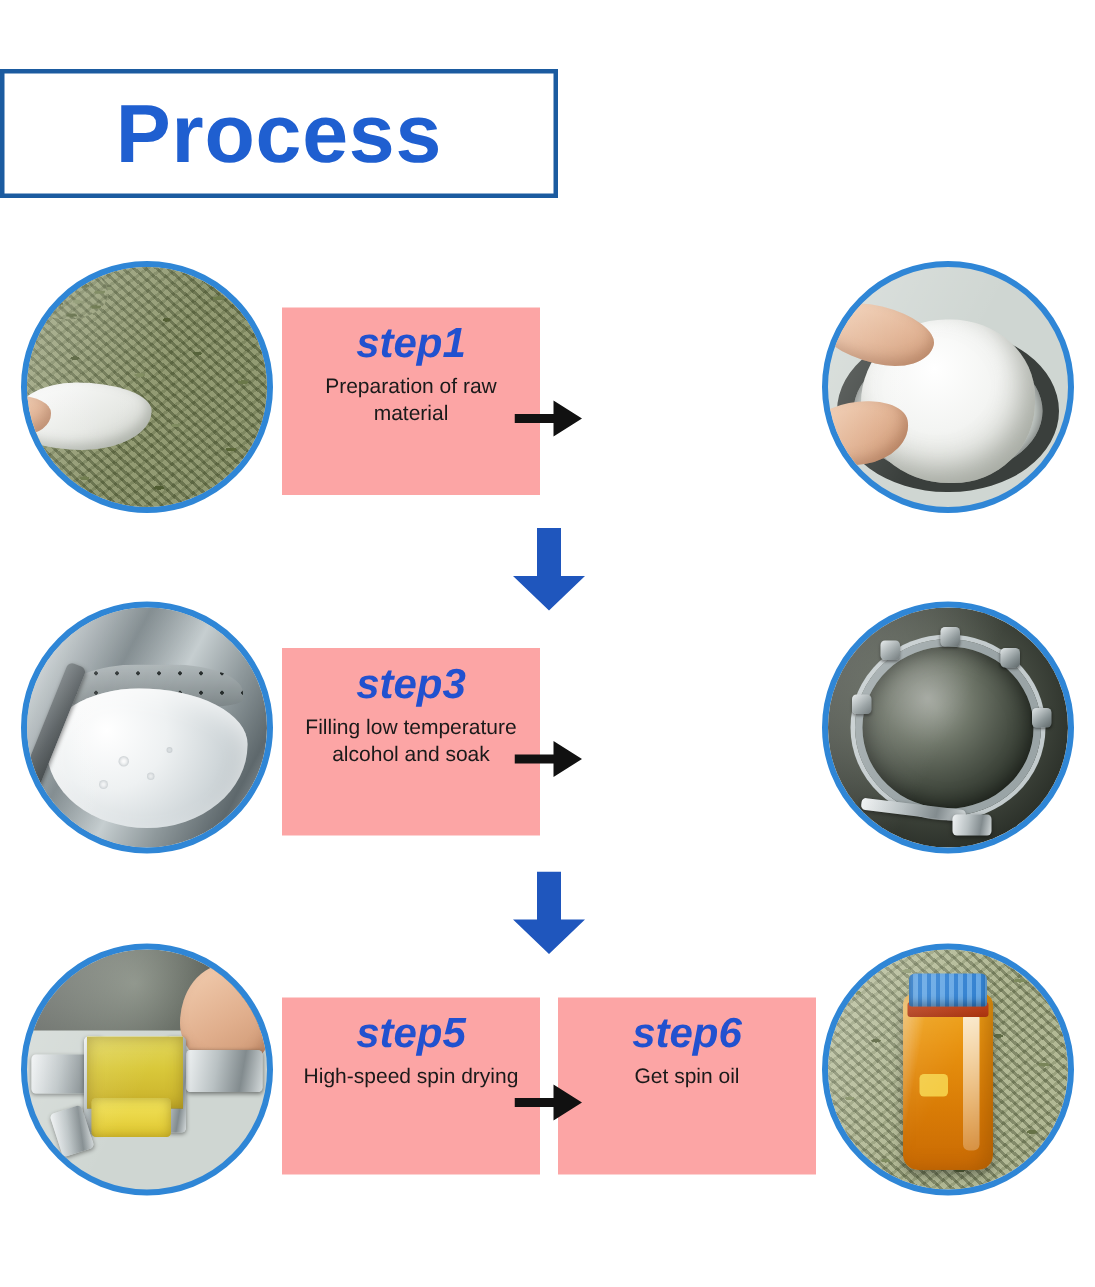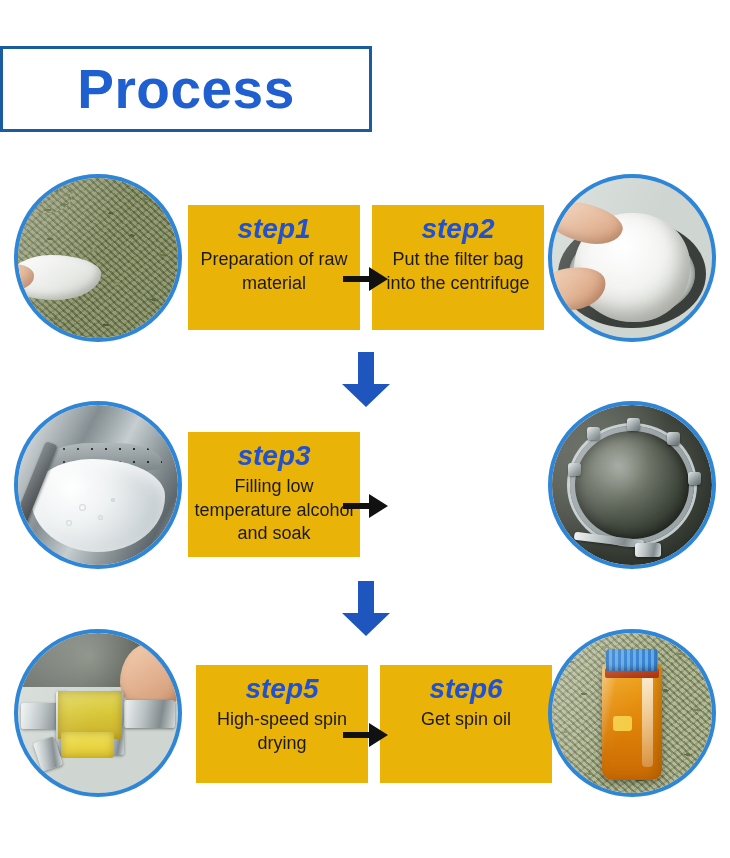--- a/index.html
+++ b/index.html
@@ -72,41 +72,41 @@
     inset: 0;
     border-radius: 50%;
     overflow: hidden;
   }
 
   
   .panel {
     position: absolute;
     top: 35px;
     height: 125px;
-    background: #eab308;
+    background: #fca5a5;
     box-sizing: border-box;
     padding-top: 9px;
     text-align: center;
   }
   .panel.a { left: 188px; width: 172px; }
   .panel.b { left: 372px; width: 172px; }
 
-  .row3 .panel { top: 40px; height: 118px; margin-left: 8px; }
+  .row3 .panel { top: 40px; height: 118px; }
 
   .step-label {
     font-size: 28px;
     font-weight: 700;
     font-style: italic;
     color: #2151cf;
     line-height: 1.1;
     margin-bottom: 3px;
     font-family: "Liberation Sans", "DejaVu Sans", sans-serif;
   }
   .step-desc {
-    font-size: 18px;
+    font-size: 14px;
     color: #1a1a1a;
     line-height: 1.32;
     padding: 0 6px;
     font-family: "Liberation Sans", "DejaVu Sans", sans-serif;
   }
 
   
   .arrow-right {
     position: absolute;
     left: 343px;
@@ -340,24 +340,20 @@
 
   <div class="panel a">
     <div class="step-label">step1</div>
     <div class="step-desc">Preparation of raw material</div>
   </div>
 
   <svg class="arrow-right" viewBox="0 0 46 34">
     <path d="M0 14 H26 V5 L45 17 L26 29 V20 H0 Z" fill="#111111"></path>
   </svg>
 
-  <div class="panel b">
-    <div class="step-label">step2</div>
-    <div class="step-desc">Put the filter bag into the centrifuge</div>
-  </div>
 
   <div class="thumb right">
     <div class="thumb-media">
       <div class="bg-green"></div>
       <div class="drum-ring"></div>
       <div class="white-bag"></div>
       <div class="hand" style="left:-4%;top:16%;width:48%;height:24%;transform:rotate(14deg);"></div>
       <div class="hand" style="left:-10%;top:56%;width:44%;height:26%;transform:rotate(-10deg);"></div>
       <div class="sheen"></div>
     </div>

